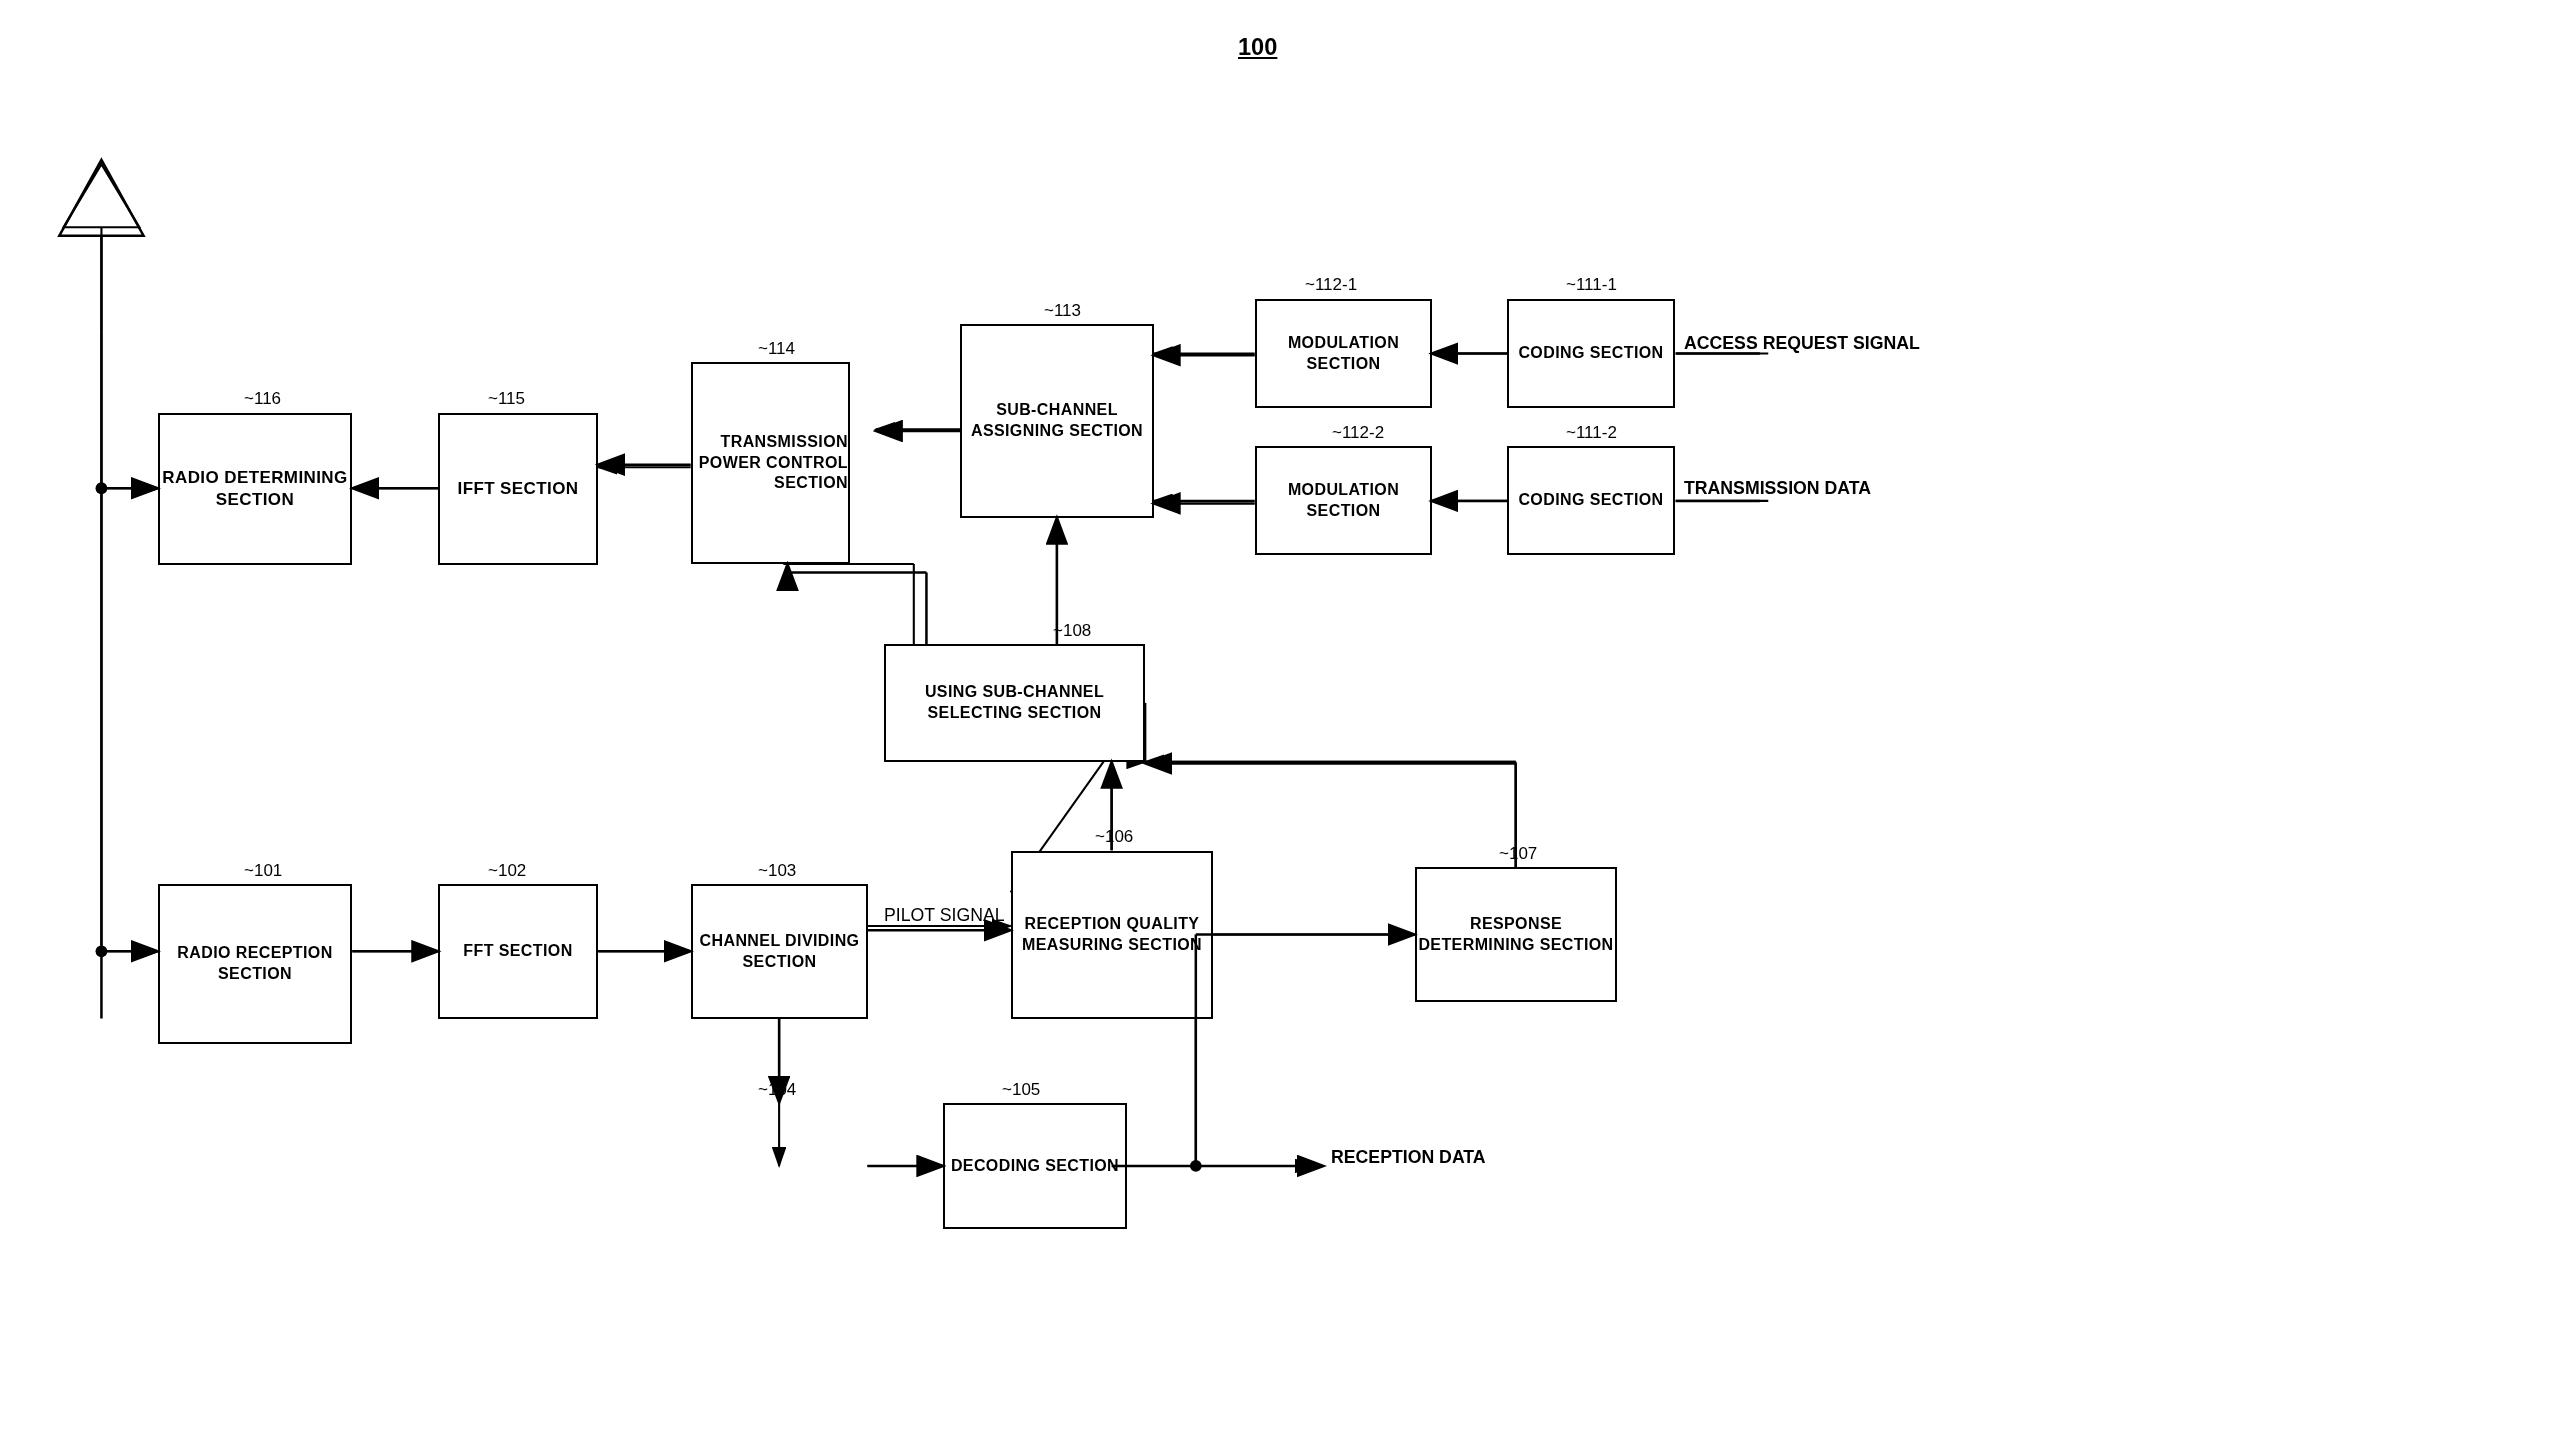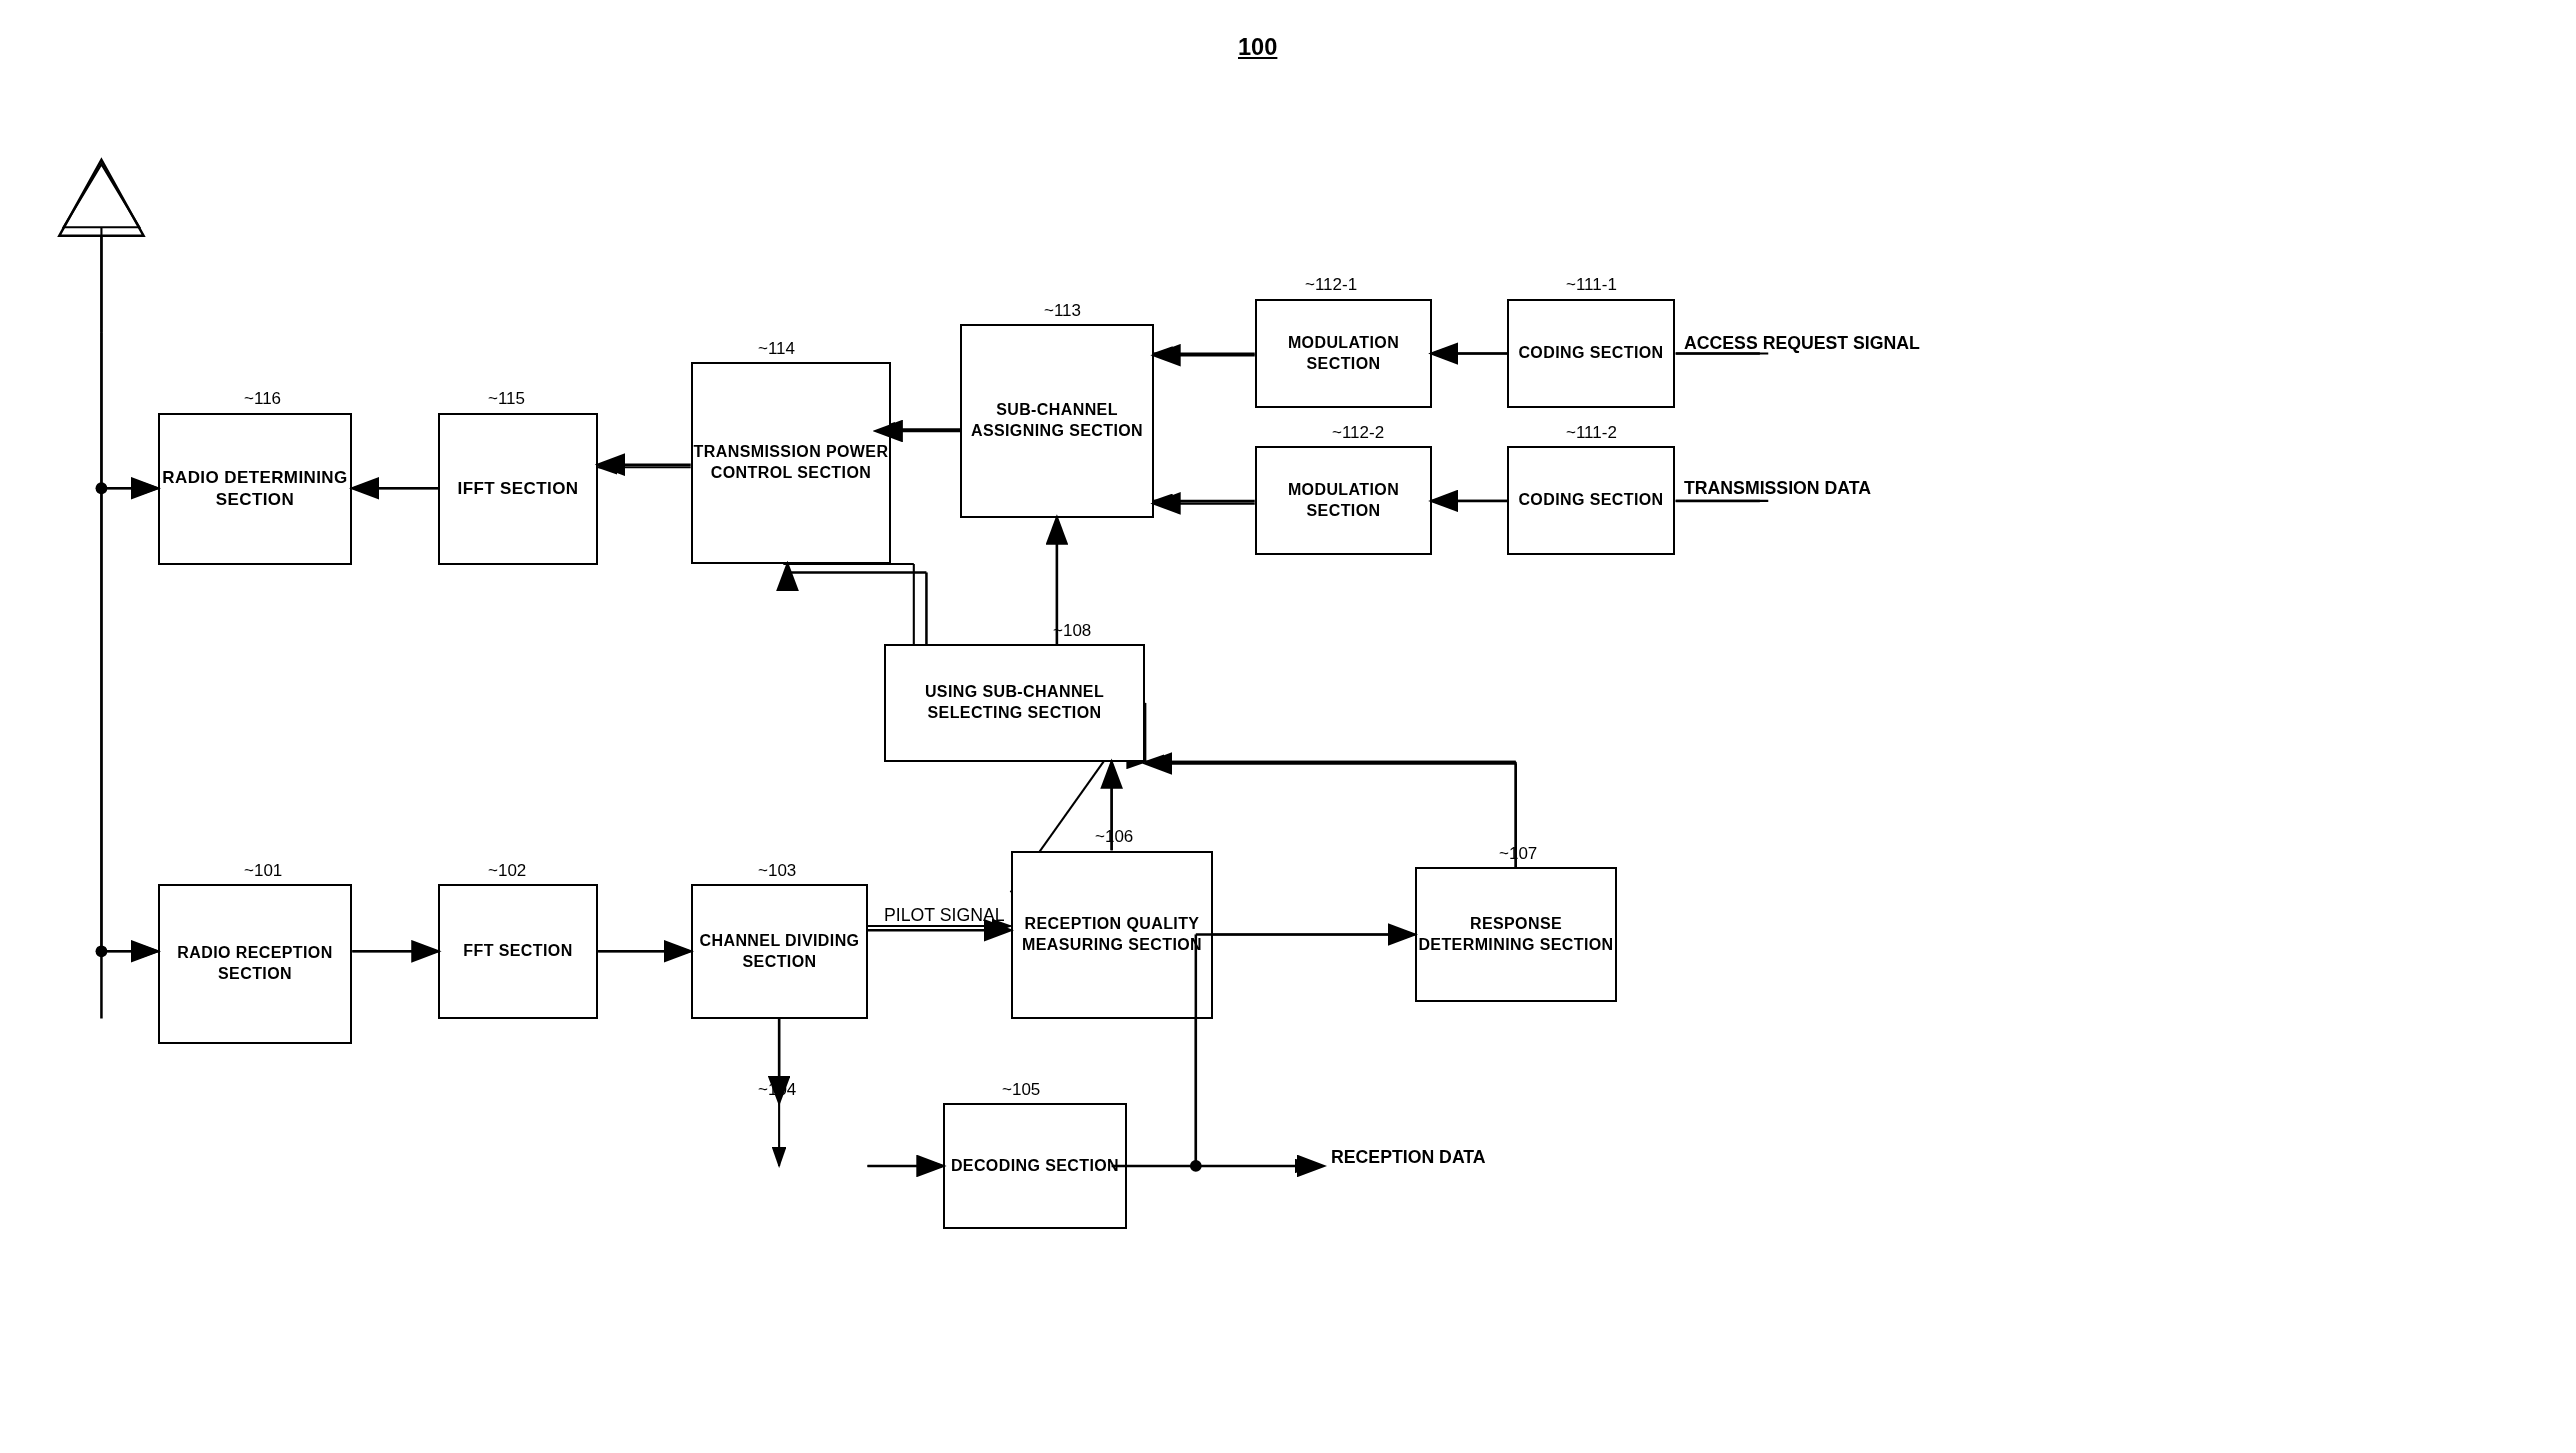--- a/index.html
+++ b/index.html
@@ -152,21 +152,21 @@
     <span>RADIO DETERMINING SECTION</span>
   </div>
   <span class="ref-num" style="left:244px; top:389px;">
     <span>~</span>116</span>
 
   <div class="box" style="left:438px; top:413px; width:160px; height:152px; font-size:17px;">
     <span>IFFT SECTION</span>
   </div>
   <span class="ref-num" style="left:488px; top:389px;">~115</span>
 
-  <div class="box" style="left:691px; top:362px; width:200px; height:202px; font-size:16px;">
+  <div class="box" style="left:691px; top:362px; width:159px; height:202px; font-size:16px;text-align:right;">
     <span>TRANSMISSION POWER CONTROL SECTION</span>
   </div>
   <span class="ref-num" style="left:758px; top:339px;">~114</span>
 
   <div class="box" style="left:960px; top:324px; width:194px; height:194px; font-size:16px;">
     <span>SUB-CHANNEL ASSIGNING SECTION</span>
   </div>
   <span class="ref-num" style="left:1044px; top:301px;">~113</span>
 
   <div class="box" style="left:1255px; top:299px; width:177px; height:109px; font-size:16px;">

